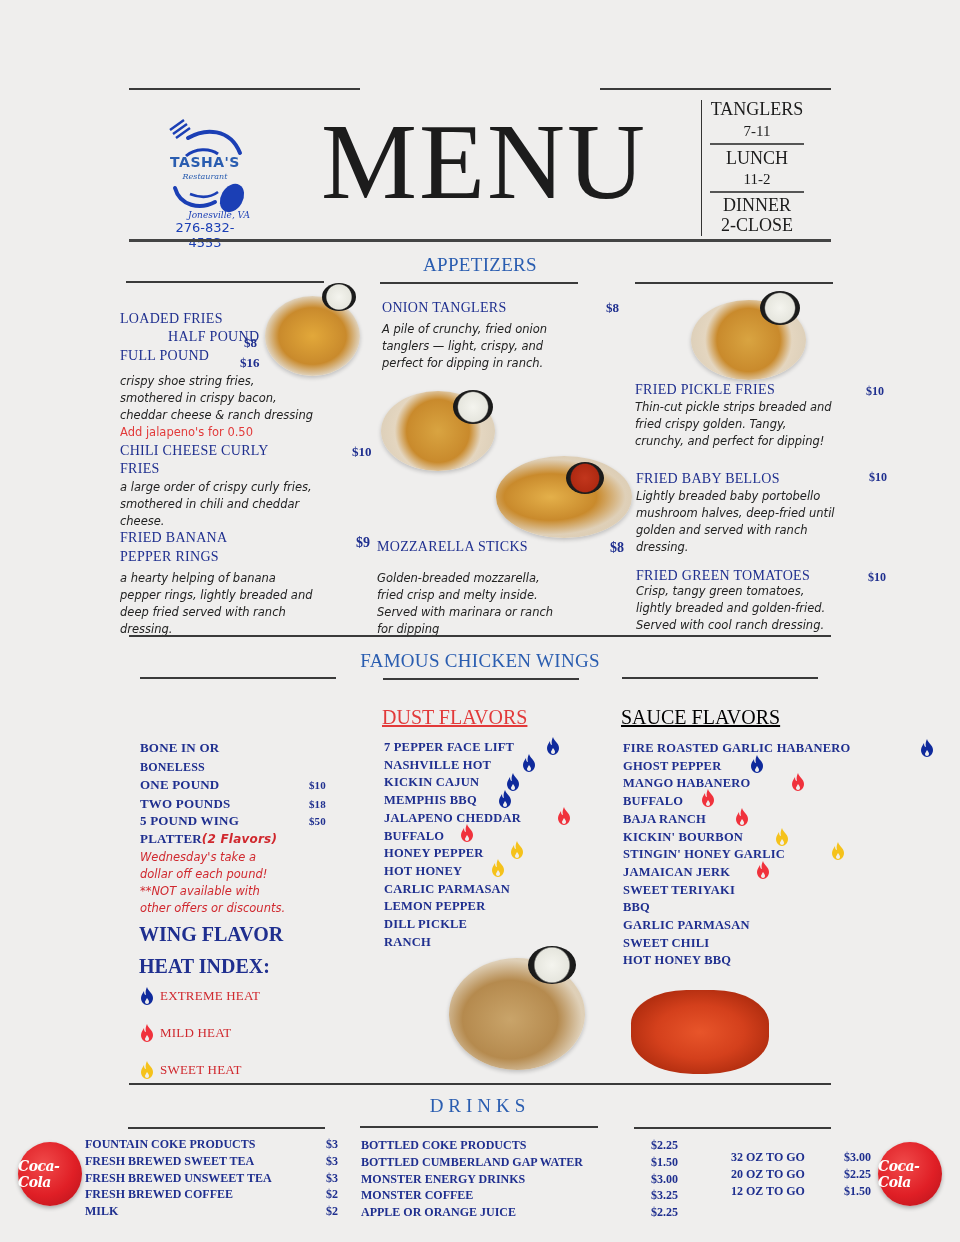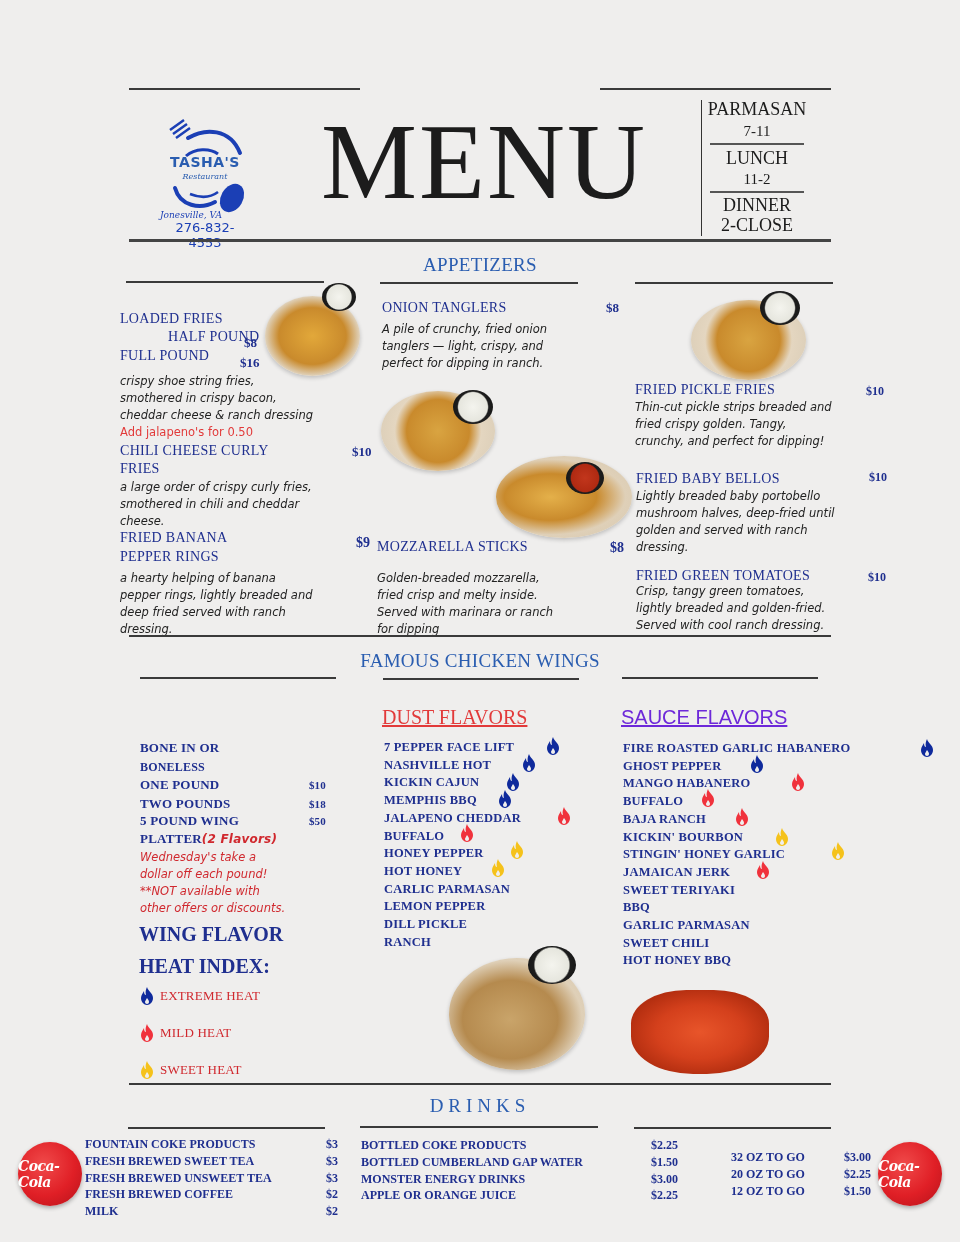--- a/index.html
+++ b/index.html
@@ -39,29 +39,29 @@
   <svg width="90" height="112" viewBox="0 0 90 112">
     <path d="M10 12 L24 2 M13 16 L27 6 M16 20 L30 10" stroke="#1b3fb5" stroke-width="2.5" fill="none"></path>
     <path d="M28 20 C45 10 70 10 80 35" stroke="#1b3fb5" stroke-width="4" fill="none" stroke-linecap="round"></path>
     <path d="M26 38 C35 30 50 30 58 36" stroke="#1b3fb5" stroke-width="3" fill="none"></path>
     <path d="M15 70 C20 88 40 92 55 84" stroke="#1b3fb5" stroke-width="4" fill="none" stroke-linecap="round"></path>
     <ellipse cx="72" cy="80" rx="11" ry="15" fill="#1b3fb5" transform="rotate(30 72 80)"></ellipse>
     <path d="M30 76 C40 80 50 80 58 74" stroke="#1b3fb5" stroke-width="2.5" fill="none"></path>
   </svg>
   <div class="abs" style="left:0;top:36px;width:90px;text-align:center;font-family:'DejaVu Sans',sans-serif;font-weight:bold;font-size:14px;color:#2a5db0;letter-spacing:0.5px;">TASHA'S</div>
   <div class="abs" style="left:0;top:54px;width:90px;text-align:center;font-family:'DejaVu Serif',serif;font-style:italic;font-size:8px;color:#2a5db0;">Restaurant</div>
-  <div class="abs" style="left:0;top:92px;width:90px;text-align:left;font-family:'DejaVu Serif',serif;font-style:italic;font-size:9px;color:#1b3fb5;">Jonesville, VA</div>
+  <div class="abs" style="left:0;top:92px;width:90px;text-align:right;font-family:'DejaVu Serif',serif;font-style:italic;font-size:9px;color:#1b3fb5;">Jonesville, VA</div>
   <div class="abs" style="left:0;top:102px;width:90px;text-align:center;font-family:'DejaVu Sans',sans-serif;font-size:13px;color:#1b3fb5;">276-832-4553</div>
 </div>
 
 <div class="abs" style="left:306px;top:92px;width:356px;text-align:center;font-family:'Liberation Serif',serif;font-size:108px;line-height:140px;color:#1c1c1c;letter-spacing:2px;">MENU</div>
 
 <div class="abs" style="left:701px;top:100px;width:1px;height:136px;background:#333;"></div>
 <div class="abs" style="left:702px;top:98px;width:110px;text-align:center;font-family:'Liberation Serif',serif;color:#1c1c1c;">
-  <div style="font-size:18px;line-height:23px;">PARMASAN</div>
+  <div style="font-size:18px;line-height:23px;">TANGLERS</div>
   <div style="font-size:15px;line-height:20px;">7-11</div>
   <div style="margin:2px 8px;height:2px;background:#555;"></div>
   <div style="font-size:18px;line-height:22px;">LUNCH</div>
   <div style="font-size:15px;line-height:20px;">11-2</div>
   <div style="margin:2px 8px;height:2px;background:#555;"></div>
   <div style="font-size:18px;line-height:20px;">DINNER</div>
   <div style="font-size:18px;line-height:20px;">2-CLOSE</div>
 </div>
 
 <div class="rule thick" style="left:129px;top:239px;width:702px;"></div>
@@ -208,21 +208,21 @@
 <svg class="flame" style="left:510px;top:841px;" fill="#f5c21b">
     <use href="#flame"></use>
   </svg>
 <svg class="flame" style="left:491px;top:859px;" fill="#f5c21b">
     <use href="#flame"></use>
   </svg>
 
 <div class="plate" style="left:449px;top:958px;width:136px;height:112px;background:radial-gradient(ellipse at 45% 55%, #c9a46a 0%, #b58a4e 45%, #dfd0b8 68%, #d6c8b0 100%);"></div>
 <div class="cup" style="left:528px;top:946px;width:48px;height:38px;"></div>
 
-<div class="abs" style="left:621px;top:706px;font-family:Liberation Sans, sans-serif;font-size:20px;color:#6d28d9;text-decoration:underline;">SAUCE FLAVORS</div>
+<div class="abs" style="left:621px;top:706px;font-family:Liberation Serif, serif;font-size:20px;color:#000000;text-decoration:underline;">SAUCE FLAVORS</div>
 <div class="abs" style="left:623px;top:740px;">
   <div class="flavor">FIRE ROASTED GARLIC HABANERO</div>
   <div class="flavor">GHOST PEPPER</div>
   <div class="flavor">MANGO HABANERO</div>
   <div class="flavor">BUFFALO</div>
   <div class="flavor">BAJA RANCH</div>
   <div class="flavor">KICKIN' BOURBON</div>
   <div class="flavor">STINGIN' HONEY GARLIC</div>
   <div class="flavor">JAMAICAN JERK</div>
   <div class="flavor">SWEET TERIYAKI</div>
@@ -298,20 +298,24 @@
     </div>
   <div class="drink-row">
       <span>BOTTLED CUMBERLAND GAP WATER</span>
       <span>$1.50</span>
     </div>
   <div class="drink-row">
       <span>MONSTER ENERGY DRINKS</span>
       <span>$3.00</span>
     </div>
   <div class="drink-row">
+      <span>MONSTER COFFEE</span>
+      <span>$3.25</span>
+    </div>
+  <div class="drink-row">
       <span>APPLE OR ORANGE JUICE</span>
       <span>$2.25</span>
     </div>
 </div>
 
 <div class="abs" style="left:731px;top:1149px;width:140px;">
   <div class="drink-row">
       <span>32 OZ TO GO</span>
       <span>$3.00</span>
     </div>

